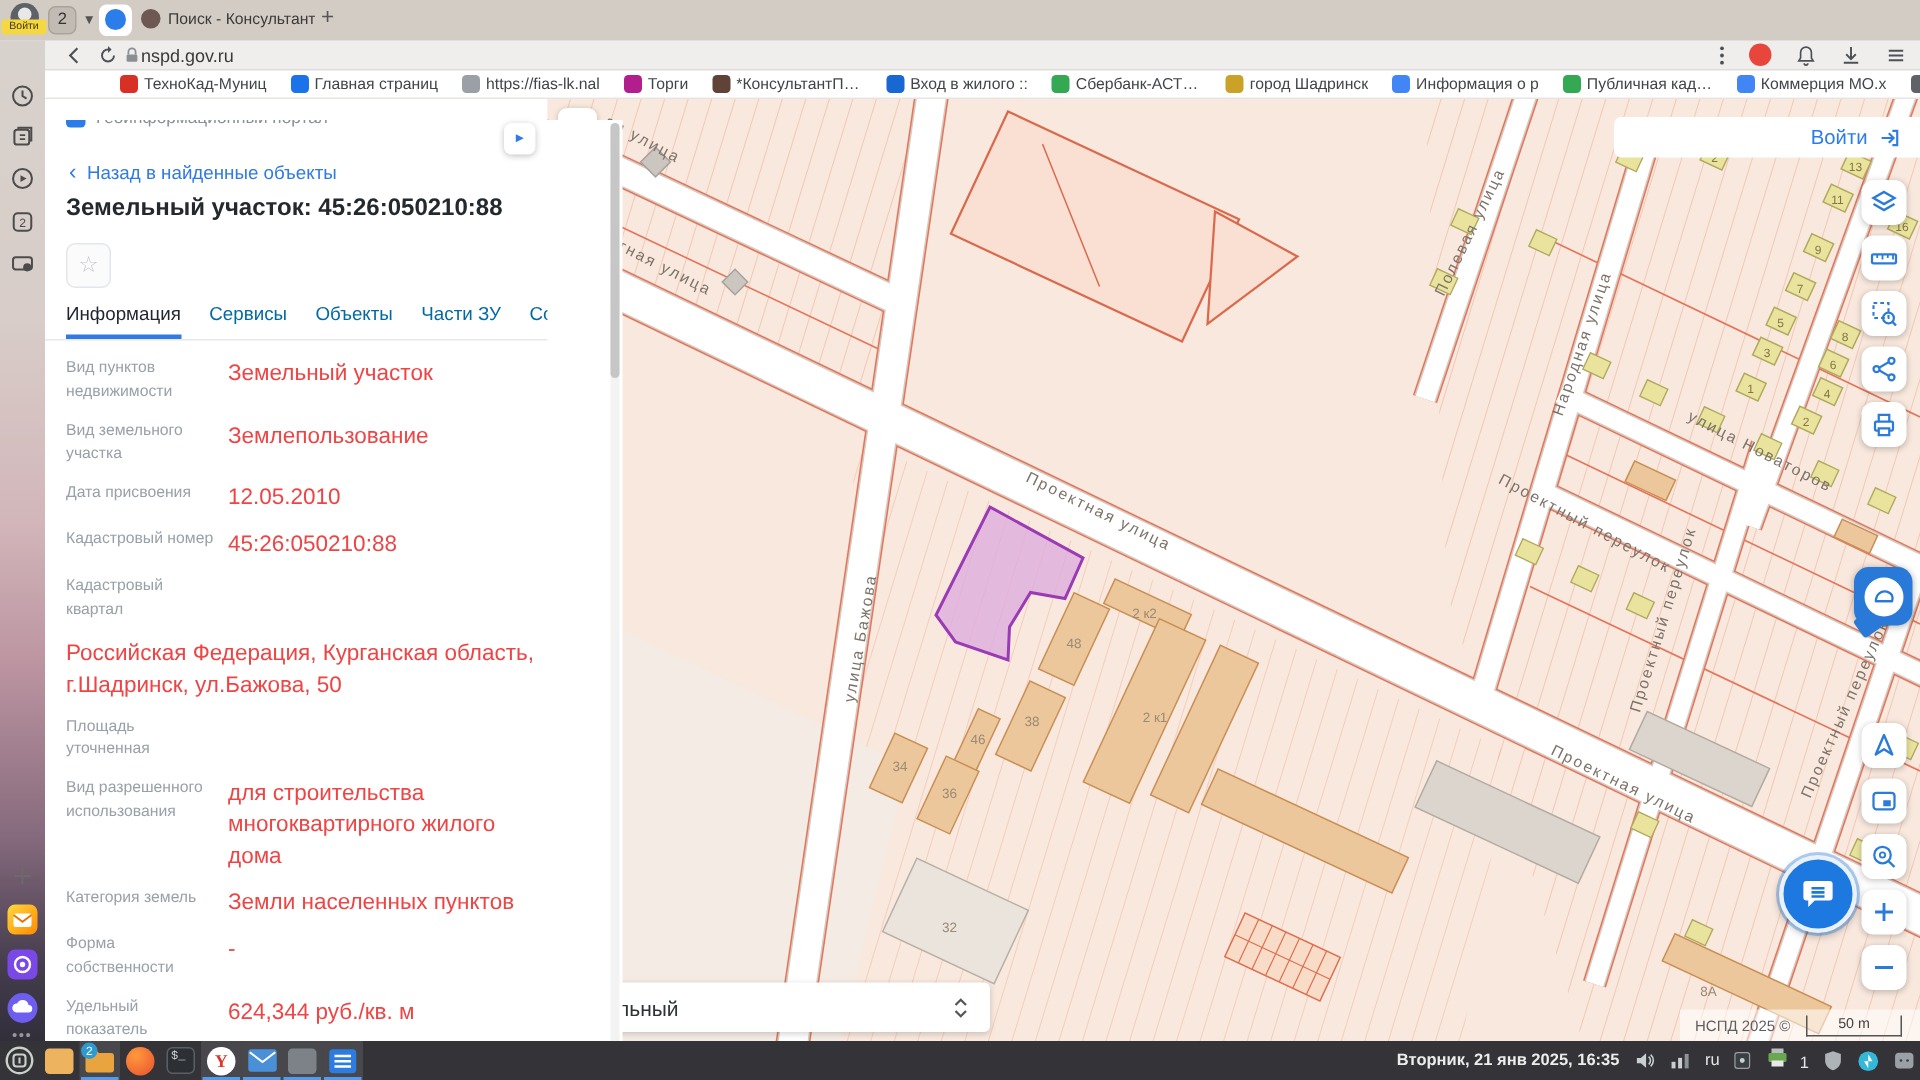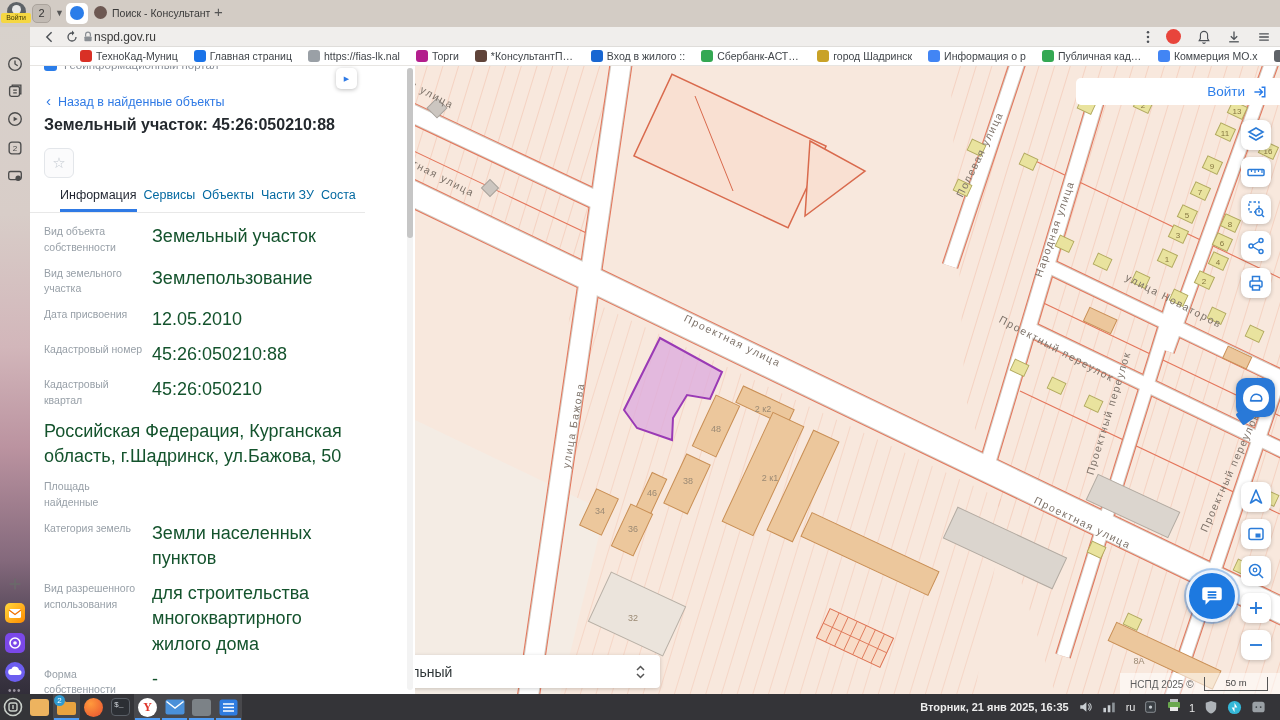--- a/index.html
+++ b/index.html
@@ -36,38 +36,38 @@
 
   
   #ysidebar { position:absolute; left:0; top:27px; width:30px; height:667px; z-index:30;
     background:linear-gradient(180deg,#d8d2cc 0%,#d8cdc8 28%,#d2b6ba 48%,#bb93a0 63%,#84697c 80%,#463e4e 92%,#322e3a 100%); }
   .ys-ic { position:absolute; left:6px; width:18px; height:18px; color:#4c4c4c; }
   .ys-app { position:absolute; left:5px; width:20px; height:20px; border-radius:5px; }
   #ys-dots { position:absolute; left:8px; top:658px; color:#9a93a0; font-size:10px; letter-spacing:1px; }
 
   
   #page { position:absolute; left:30px; top:66px; width:1250px; height:628px; background:#fff; }
-  #panel { position:absolute; left:0; top:0; width:385px; height:628px; background:#fff; z-index:5; }
+  #panel { position:absolute; left:0; top:14px; width:385px; height:628px; background:#fff; z-index:5; }
   #site-sliver { position:absolute; left:14px; top:0; width:300px; height:8px; overflow:hidden; }
   #site-sliver .in { position:absolute; top:-8px; display:flex; gap:7px; align-items:center; }
   #site-sliver .lg { width:13px; height:13px; border-radius:3px; background:#2b7de9; }
   #site-sliver .tx { font-size:11.5px; color:#8a9099; white-space:nowrap; }
   #back-link { position:absolute; left:16px; top:26px; color:#2f7ae5; font-size:12.5px; cursor:pointer; }
   #back-link .ch { font-size:15px; margin-right:7px; }
   #panel-title { position:absolute; left:14px; top:50px; width:310px; font-size:16px; font-weight:600; color:#24292e; }
   #star-btn { position:absolute; left:14px; top:82px; width:30px; height:30px; border:1px solid #e3e6ea; border-radius:6px; background:#fbfbfc; text-align:center; line-height:28px; font-size:15px; color:#c2c8d0; }
-  #panel-tabs { position:absolute; left:0; top:122px; width:335px; height:25px; border-bottom:1px solid #e8e8e8; display:flex; padding-left:30px; gap:7px; }
+  #panel-tabs { position:absolute; left:0; top:122px; width:335px; height:25px; border-bottom:1px solid #e8e8e8; display:flex; padding-left:14px; gap:19px; }
   .ptab { font-size:12.5px; color:#0369a1; white-space:nowrap; padding-bottom:6px; }
   .ptab.active { color:#1f2430; border-bottom:3px solid #2f7ae5; }
   .ptab.cut { max-width:37px; overflow:hidden; }
   #tabs-more { position:absolute; left:306px; top:2px; width:21px; height:21px; background:#fff; border-radius:5px; box-shadow:0 1px 4px rgba(0,0,0,.25); text-align:center; line-height:21px; font-size:7px; color:#2f7ae5; }
   #panel-fields { position:absolute; left:14px; top:158px; width:312px; }
   .frow { display:flex; margin-bottom:10px; }
   .frow .fl { width:100px; flex:0 0 auto; margin-right:8px; font-size:10.5px; line-height:1.5; color:#98a0a8; }
-  .frow .fv { flex:1; font-size:18px; line-height:1.4; color:#14532d; }
+  .frow .fv { flex:1; font-size:15px; line-height:1.4; color:#ef4444; }
   #panel-scroll { position:absolute; right:2px; top:2px; width:6px; height:622px; background:#f3f3f3; border-radius:3px; }
   #panel-thumb { position:absolute; left:0; top:0; width:6px; height:170px; background:#c6c6c6; border-radius:3px; }
 
   
   #map { position:absolute; left:335px; top:0; width:915px; height:628px; overflow:hidden; background:#f8e8dd; }
   #map svg.base { position:absolute; left:0; top:0; }
   .st-label { fill:#7d7269; font-size:10.5px; letter-spacing:1.5px; }
   .hn { fill:#9b8a74; font-size:9px; }
   .hn-y { fill:#857641; font-size:8px; }
   #collapse-btn { position:absolute; left:7px; top:6px; width:26px; height:26px; background:#fff; border-radius:6px; box-shadow:0 1px 4px rgba(0,0,0,.2); color:#2b7de9; font-size:14px; font-weight:700; text-align:center; line-height:25px; }
@@ -84,21 +84,21 @@
   #attr-strip { position:absolute; left:755px; top:607px; width:160px; height:21px; background:rgba(255,255,255,.55); display:flex; align-items:flex-end; }
   #attr-text { position:absolute; left:10px; bottom:4px; font-size:10px; color:#5f5f5f; white-space:nowrap; }
   #scalebar { position:absolute; left:84px; bottom:3px; width:64px; height:14px; border-left:1.5px solid #555; border-right:1.5px solid #555; border-bottom:1.5px solid #555; text-align:center; font-size:9.5px; color:#444; }
 
   
   #taskbar { position:absolute; left:0; top:694px; width:1280px; height:26px; background:#343438; display:flex; align-items:center; z-index:40; }
   #start-btn { width:26px; height:26px; display:flex; align-items:center; justify-content:center; }
   .tk-app { position:relative; width:27px; height:26px; display:flex; align-items:center; justify-content:center; }
   .tk-app.active { background:rgba(255,255,255,.10); }
   .tk-app.active:after { content:""; position:absolute; bottom:0; left:1px; width:25px; height:2px; background:#4f9cf5; }
-  #tray { margin-left:auto; display:flex; align-items:center; gap:9px; padding-right:14px; }
+  #tray { margin-left:auto; display:flex; align-items:center; gap:9px; padding-right:3px; }
   #tray .txt { font-size:11px; color:#e6e6e6; }
   #clock-text { font-size:11px; font-weight:700; color:#ececec; white-space:nowrap; }
   .badge { position:absolute; font-size:8px; color:#fff; border-radius:50%; text-align:center; }
 </style>
 </head>
 <body>
 
 <div id="screen">
 
   <div id="tabstrip">
@@ -258,52 +258,51 @@
       <div id="panel-tabs">
           <div class="ptab active">Информация</div>
           <div class="ptab">Сервисы</div>
           <div class="ptab">Объекты</div>
           <div class="ptab">Части ЗУ</div>
           <div class="ptab cut">Соста</div>
         </div>
       <div id="tabs-more">▶</div>
       <div id="panel-fields">
           <div class="frow">
-            <div class="fl">Вид объекта собственности</div>
+            <div class="fl">Вид пунктов недвижимости</div>
             <div class="fv">Земельный участок</div>
           </div>
           <div class="frow">
             <div class="fl">Вид земельного участка</div>
             <div class="fv">Землепользование</div>
           </div>
           <div class="frow">
             <div class="fl">Дата присвоения</div>
             <div class="fv">12.05.2010</div>
           </div>
           <div class="frow">
             <div class="fl">Кадастровый номер</div>
             <div class="fv">45:26:050210:88</div>
           </div>
           <div class="frow">
             <div class="fl">Кадастровый квартал</div>
-            <div class="fv">45:26:050210</div>
           </div>
           <div class="frow">
             <div class="fv">Российская Федерация, Курганская область, г.Шадринск, ул.Бажова, 50</div>
           </div>
           <div class="frow">
-            <div class="fl">Площадь найденные</div>
+            <div class="fl">Площадь уточненная</div>
+          </div>
+          <div class="frow">
+            <div class="fl">Вид разрешенного использования</div>
+            <div class="fv">для строительства многоквартирного жилого дома</div>
           </div>
           <div class="frow">
             <div class="fl">Категория земель</div>
             <div class="fv">Земли населенных пунктов</div>
-          </div>
-          <div class="frow">
-            <div class="fl">Вид разрешенного использования</div>
-            <div class="fv">для строительства многоквартирного жилого дома</div>
           </div>
           <div class="frow">
             <div class="fl">Форма собственности</div>
             <div class="fv">-</div>
           </div>
           <div class="frow">
             <div class="fl">Удельный показатель кадастровой стоимости</div>
             <div class="fv">624,344 руб./кв. м</div>
           </div>
         </div>

